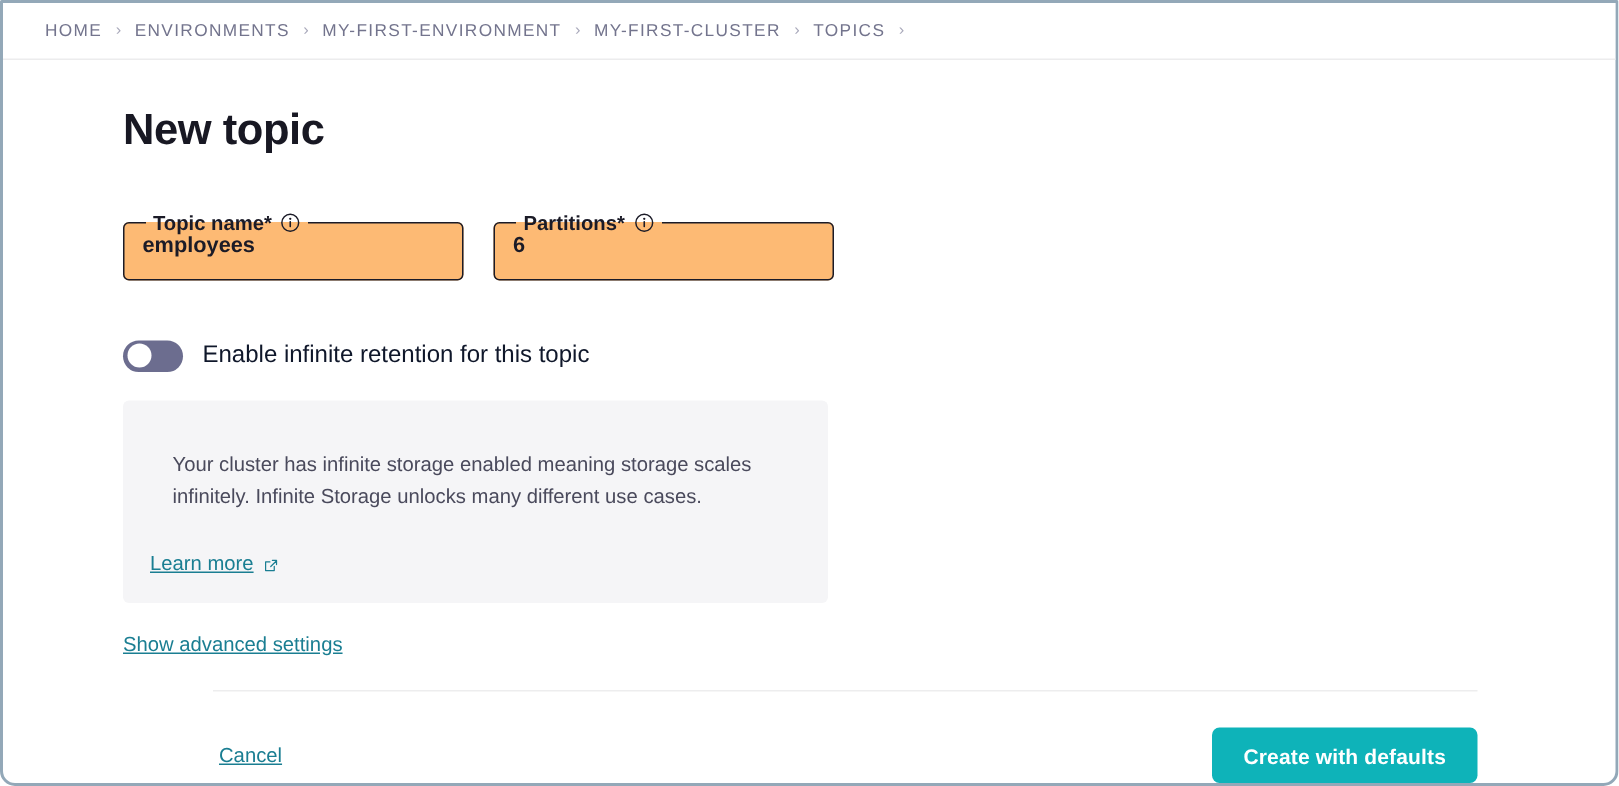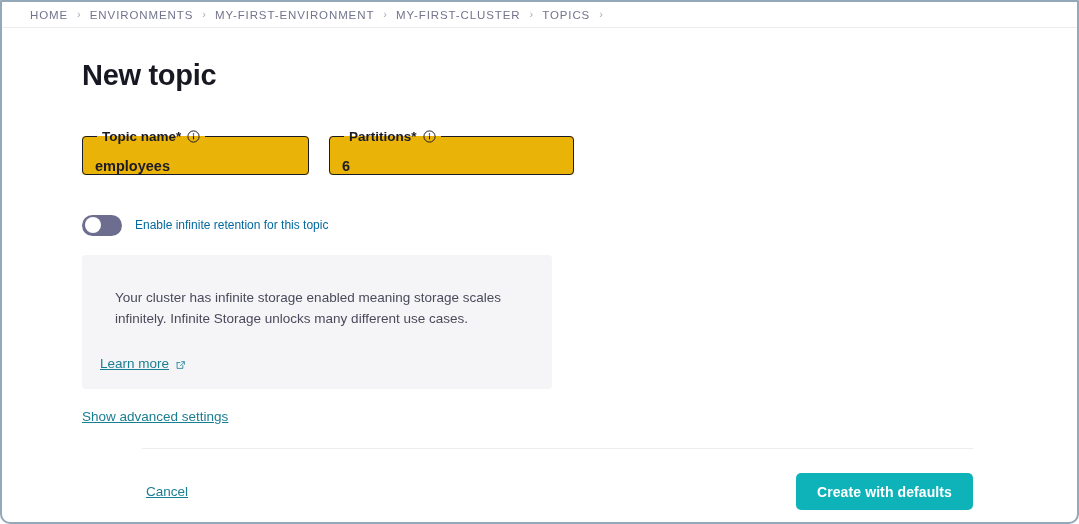--- a/index.html
+++ b/index.html
@@ -24,21 +24,21 @@
     border-bottom: 2px solid #93a8b8;
     border-top-left-radius: 1px;
     border-top-right-radius: 1px;
     border-bottom-left-radius: 10px;
     border-bottom-right-radius: 10px;
     overflow: hidden;
   }
 
   
   .breadcrumb-bar {
-    height: 26px;
+    height: 38px;
     display: flex;
     align-items: center;
     padding-left: 28px;
     border-bottom: 1px solid #ececed;
     background: #ffffff;
     box-sizing: border-box;
   }
   .crumb {
     font-size: 11.5px;
     letter-spacing: 0.9px;
@@ -86,25 +86,25 @@
   }
 
   fieldset.field {
     margin: 0;
     padding: 0 12px 0 12px;
     border: 1px solid #1b1b27;
     border-radius: 4px;
     box-sizing: border-box;
     height: 46px;
     display: flex;
-    align-items: flex-end;
-    background: #eab308;
+    align-items: flex-start;
+    background: #fdba74;
   }
   fieldset.field.topic-name { width: 227px; }
-  fieldset.field.partitions { width: 245px; }
+  fieldset.field.partitions { width: 227px; }
 
   fieldset.field > legend {
     padding: 0 5px;
     margin-left: 2px;
     font-size: 13.5px;
     font-weight: bold;
     color: #1b1b27;
     display: flex;
     align-items: center;
     gap: 6px;
@@ -154,22 +154,22 @@
   .toggle .knob {
     position: absolute;
     top: 2.5px;
     left: 3px;
     width: 16px;
     height: 16px;
     border-radius: 50%;
     background: #ffffff;
   }
   .toggle-label {
-    font-size: 12px;
-    color: #0369a1;
+    font-size: 16px;
+    color: #0f172a;
   }
 
   
   .info-panel {
     margin-top: 19px;
     width: 470px;
     box-sizing: border-box;
     background: #f5f5f7;
     border-radius: 4px;
     padding: 18px 18px 17px 18px;
@@ -200,21 +200,21 @@
     font-size: 13.5px;
     color: #1a7e92;
     text-decoration: underline;
     cursor: pointer;
   }
 
   
   .footer {
     position: absolute;
     left: 140px;
-    right: 104px;
+    right: 92px;
     bottom: 12px;
     border-top: 1px solid #ededee;
     padding-top: 24px;
     display: flex;
     align-items: center;
     justify-content: space-between;
   }
   .cancel-link {
     font-size: 13.5px;
     color: #1a7e92;

